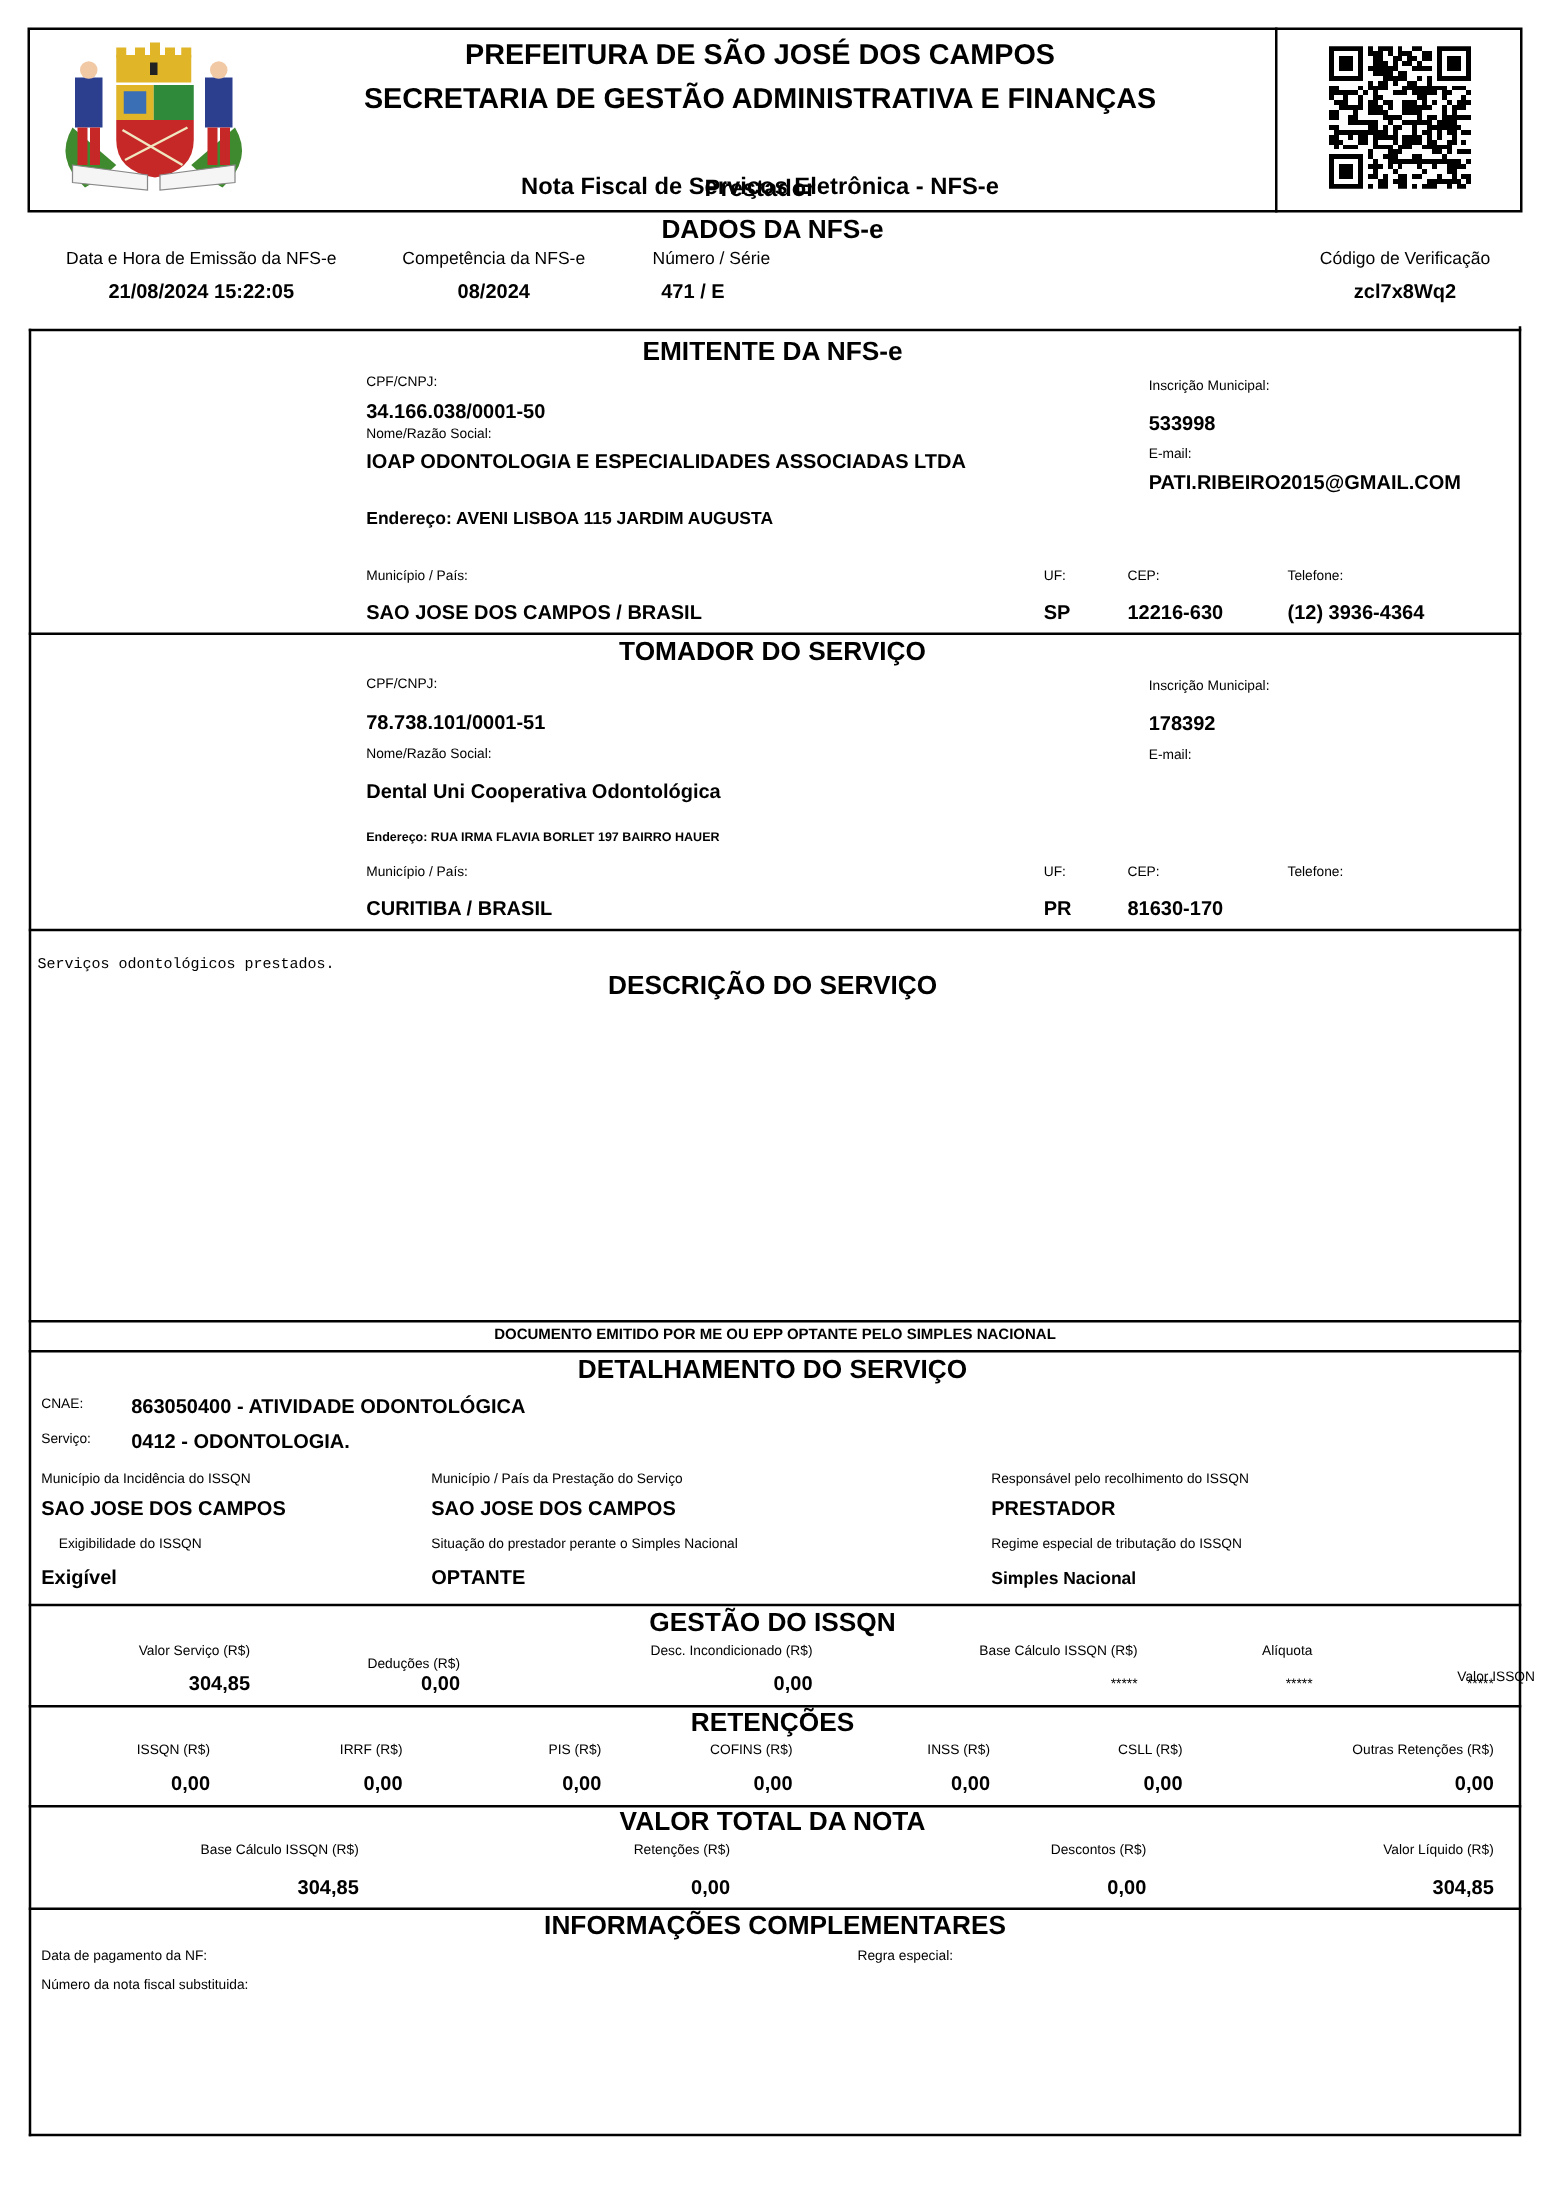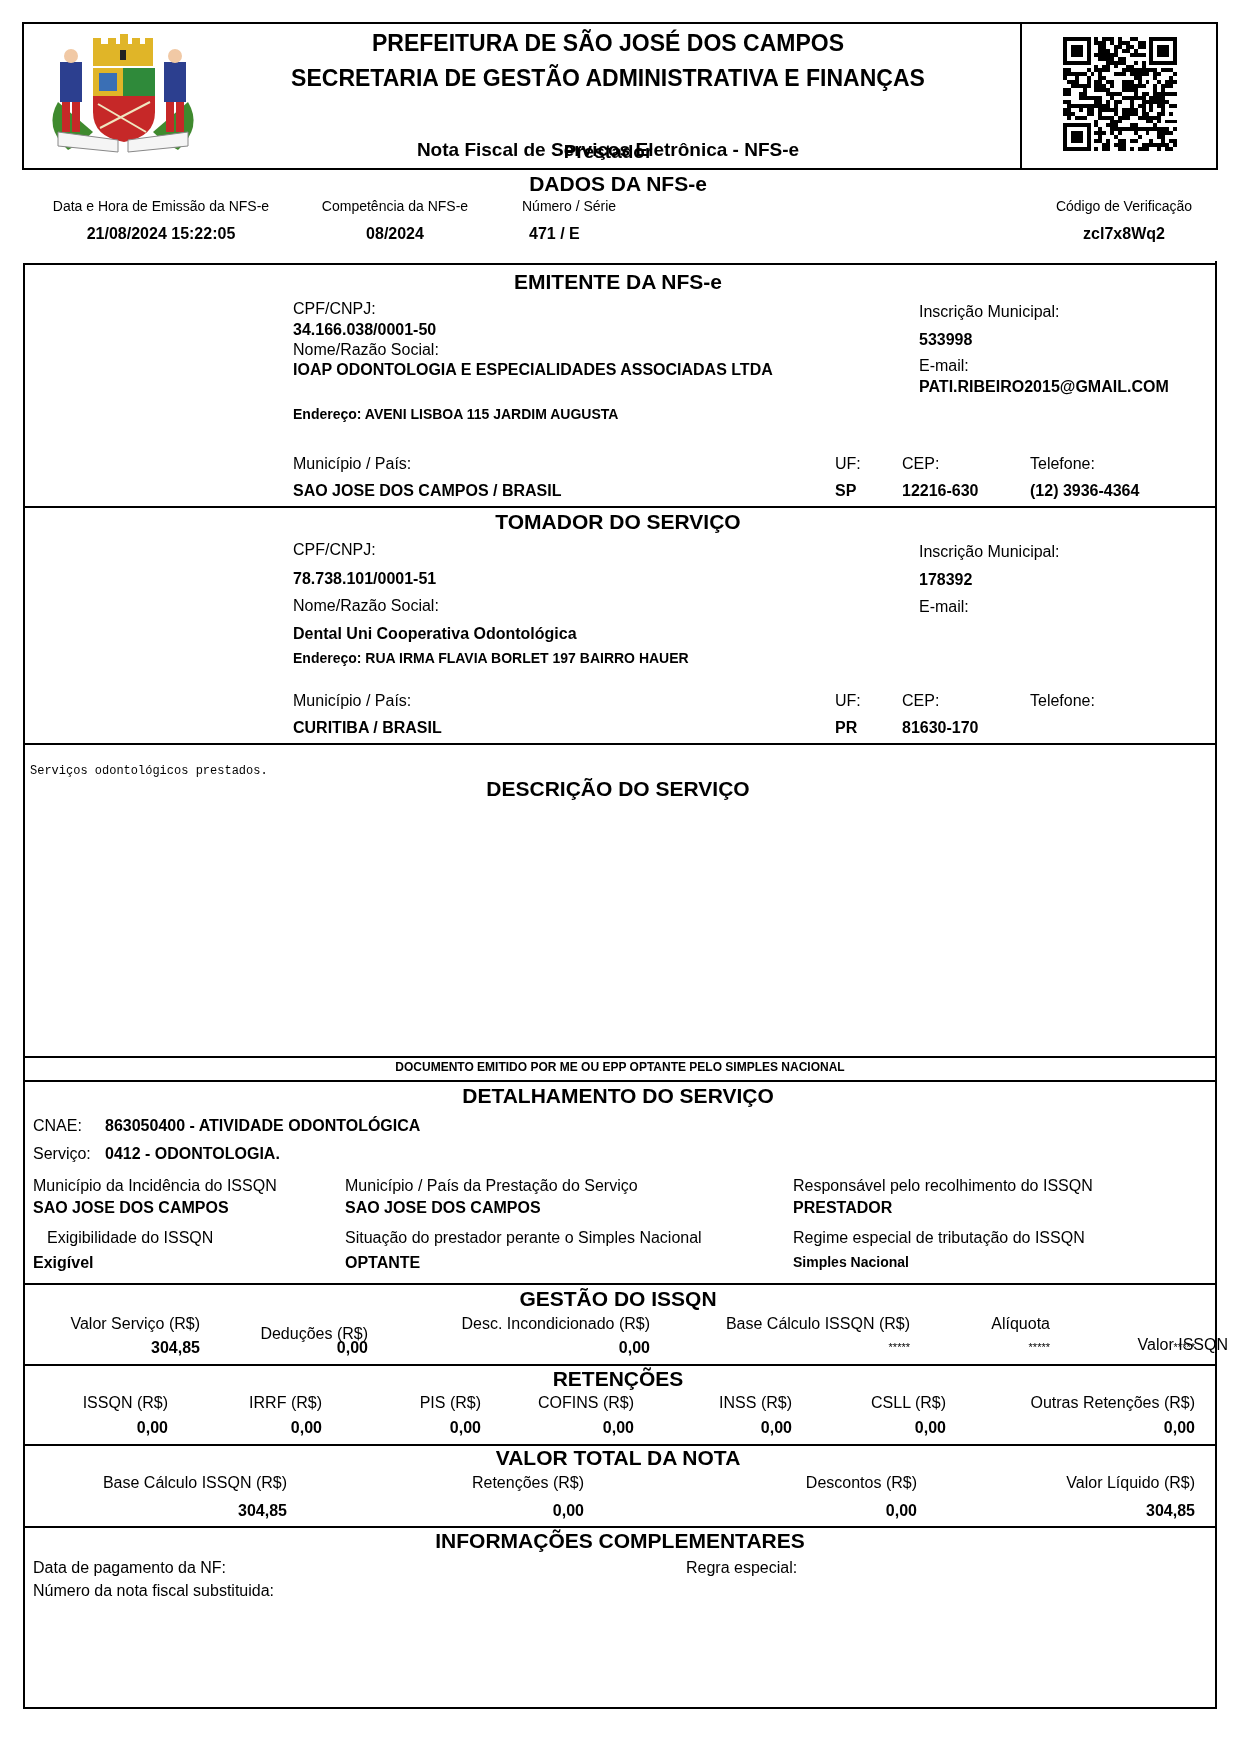--- a/index.html
+++ b/index.html
@@ -2,21 +2,21 @@
 <html><head>
 <meta charset="utf-8">
 <style>
   html, body { margin:0; padding:0; background:#ffffff; }
   body { width:1240px; height:1755px; position:relative; overflow:hidden;
          font-family:"Liberation Sans", sans-serif; color:#000; }
   .abs { position:absolute; white-space:nowrap; }
   .box { position:absolute; border:2px solid #000; box-sizing:border-box; }
   .hline { position:absolute; height:0; border-top:2px solid #000; }
   .vline { position:absolute; width:0; border-left:2px solid #000; }
-  .lbl { font-size:16px; font-weight:normal; }
+  .lbl { font-size:11px; font-weight:normal; }
   .val { font-size:16px; font-weight:bold; }
   .sec { font-size:21px; font-weight:bold; }
   .small-lbl { font-size:14px; }
   .center { transform:translateX(-50%); }
   .right { transform:translateX(-100%); }
   .mono { font-family:"Liberation Mono", monospace; font-size:12px; }
 </style>
 </head>
 <body>
 
@@ -473,21 +473,21 @@
 <div class="abs lbl" style="left:1030px; top:455px;">Telefone:</div>
 <div class="abs val" style="left:1030px; top:482px;">(12) 3936-4364</div>
 
 <div class="hline" style="left:23px; top:506px; width:1194px;"></div>
 
 <div class="abs center sec" style="left:618px; top:510px;">TOMADOR DO SERVIÇO</div>
 <div class="abs lbl" style="left:293px; top:541px;">CPF/CNPJ:</div>
 <div class="abs val" style="left:293px; top:570px;">78.738.101/0001-51</div>
 <div class="abs lbl" style="left:293px; top:597px;">Nome/Razão Social:</div>
 <div class="abs val" style="left:293px; top:625px;">Dental Uni Cooperativa Odontológica</div>
-<div class="abs" style="left:293px; top:650px; font-size:14px; font-weight:bold;">Endereço: RUA IRMA FLAVIA BORLET 197 BAIRRO HAUER</div>
+<div class="abs" style="left:293px; top:665px; font-size:10px; font-weight:bold;">Endereço: RUA IRMA FLAVIA BORLET 197 BAIRRO HAUER</div>
 <div class="abs lbl" style="left:919px; top:543px;">Inscrição Municipal:</div>
 <div class="abs val" style="left:919px; top:571px;">178392</div>
 <div class="abs lbl" style="left:919px; top:598px;">E-mail:</div>
 <div class="abs val" style="left:919px; top:620px;"></div>
 <div class="abs lbl" style="left:293px; top:692px;">Município / País:</div>
 <div class="abs val" style="left:293px; top:719px;">CURITIBA / BRASIL</div>
 <div class="abs lbl" style="left:835px; top:692px;">UF:</div>
 <div class="abs val" style="left:835px; top:719px;">PR</div>
 <div class="abs lbl" style="left:902px; top:692px;">CEP:</div>
 <div class="abs val" style="left:902px; top:719px;">81630-170</div>

